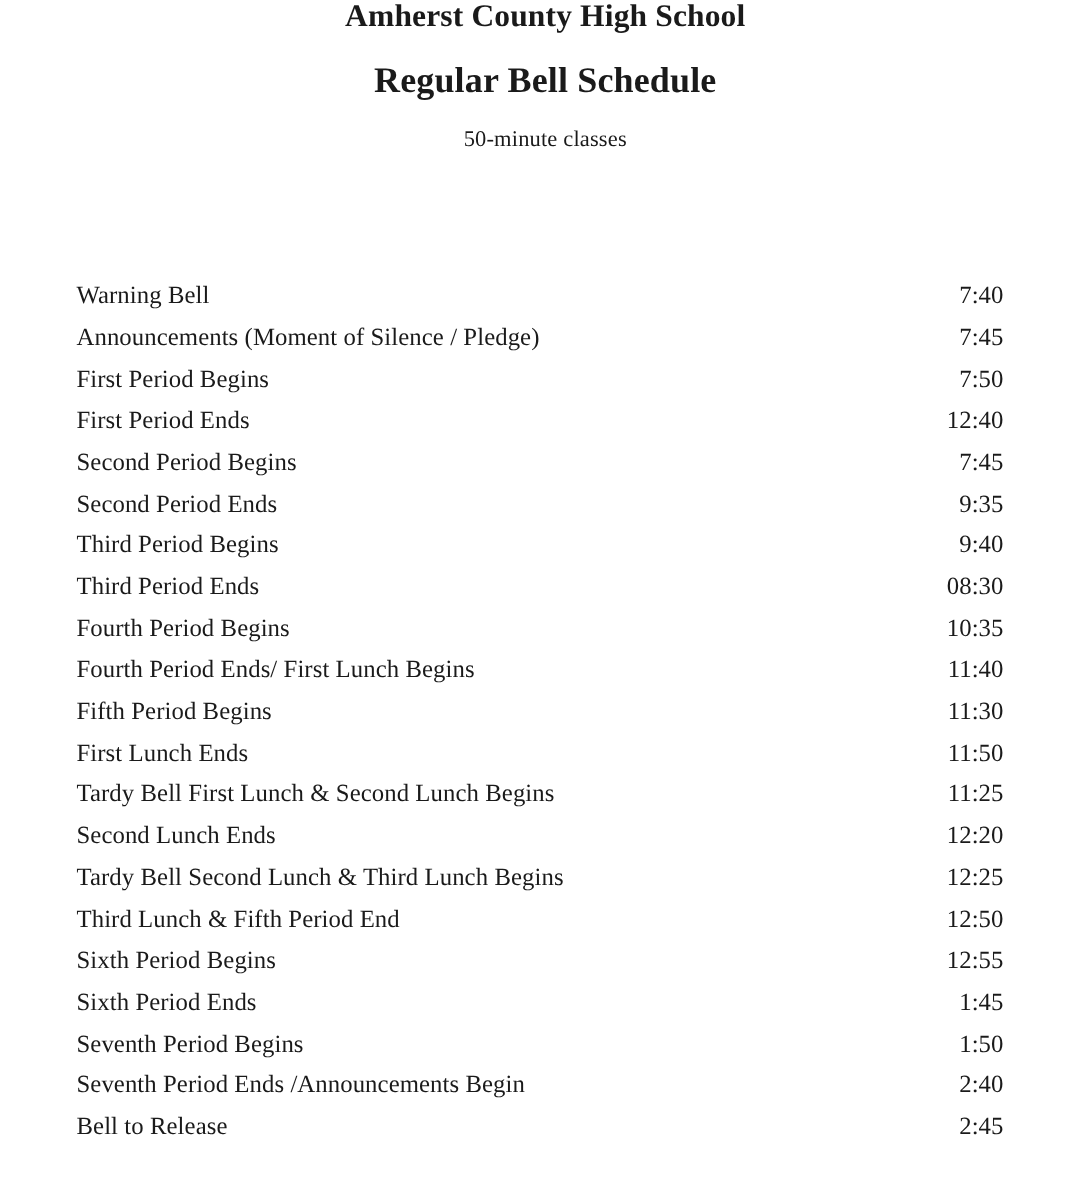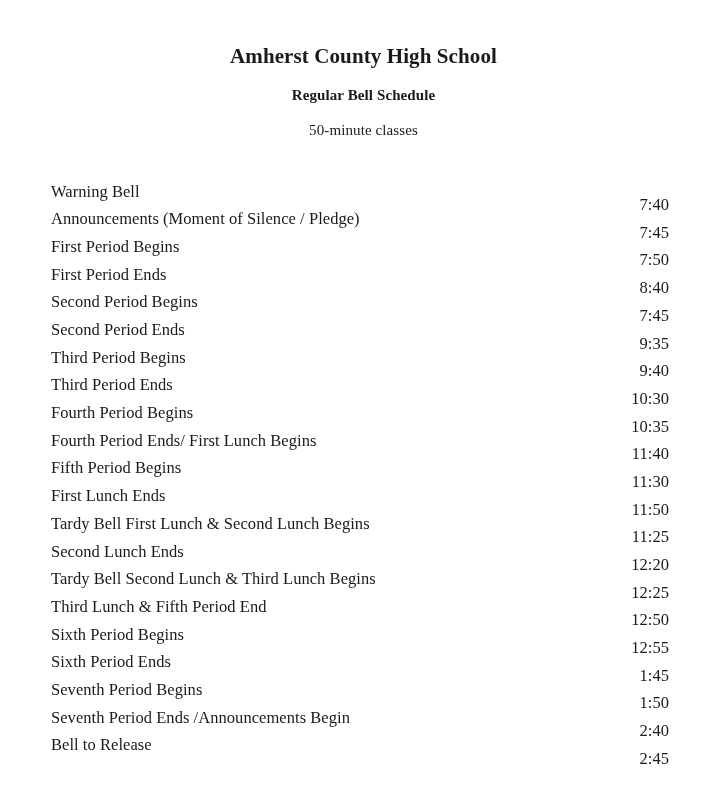--- a/index.html
+++ b/index.html
@@ -27,32 +27,30 @@
   .document {
     position: absolute;
     top: 0;
     left: 0;
     width: 727px;
     height: 800px;
     background: #ffffff;
   }
   .header-block {
     text-align: center;
-    padding-top: 34px;
-    margin-top: 12px;
   }
   .doc-title {
     font-size: 21px;
     font-weight: bold;
     line-height: 1;
     margin: 0;
     letter-spacing: 0.1px;
   }
   .doc-subtitle {
-    font-size: 15px;
+    font-size: 24px;
     font-weight: bold;
     line-height: 1;
     margin: 0;
     padding-top: 21px;
     letter-spacing: 0.1px;
   }
   .doc-note {
     font-size: 15px;
     font-weight: normal;
     line-height: 1;
@@ -64,21 +62,21 @@
     margin: 0;
     padding: 0;
     list-style: none;
     position: absolute;
     top: 178px;
     left: 51px;
     width: 618px;
   }
   .schedule-row {
     display: flex;
-    align-items: center;
+    align-items: flex-end;
     justify-content: space-between;
     height: 27.7px;
     font-size: 16.5px;
     line-height: 1;
     white-space: nowrap;
   }
   .event-label {
     text-align: left;
     letter-spacing: 0.05px;
   }
@@ -109,37 +107,37 @@
       <li class="schedule-row">
         <span class="event-label">Announcements (Moment of Silence / Pledge)</span>
         <span class="event-time">7:45</span>
       </li>
       <li class="schedule-row">
         <span class="event-label">First Period Begins</span>
         <span class="event-time">7:50</span>
       </li>
       <li class="schedule-row">
         <span class="event-label">First Period Ends</span>
-        <span class="event-time">8:40</span>
+        <span class="event-time">12:40</span>
       </li>
       <li class="schedule-row">
         <span class="event-label">Second Period Begins</span>
         <span class="event-time">7:45</span>
       </li>
       <li class="schedule-row">
         <span class="event-label">Second Period Ends</span>
         <span class="event-time">9:35</span>
       </li>
       <li class="schedule-row">
         <span class="event-label">Third Period Begins</span>
         <span class="event-time">9:40</span>
       </li>
       <li class="schedule-row">
         <span class="event-label">Third Period Ends</span>
-        <span class="event-time">10:30</span>
+        <span class="event-time">08:30</span>
       </li>
       <li class="schedule-row">
         <span class="event-label">Fourth Period Begins</span>
         <span class="event-time">10:35</span>
       </li>
       <li class="schedule-row">
         <span class="event-label">Fourth Period Ends/ First Lunch Begins</span>
         <span class="event-time">11:40</span>
       </li>
       <li class="schedule-row">

